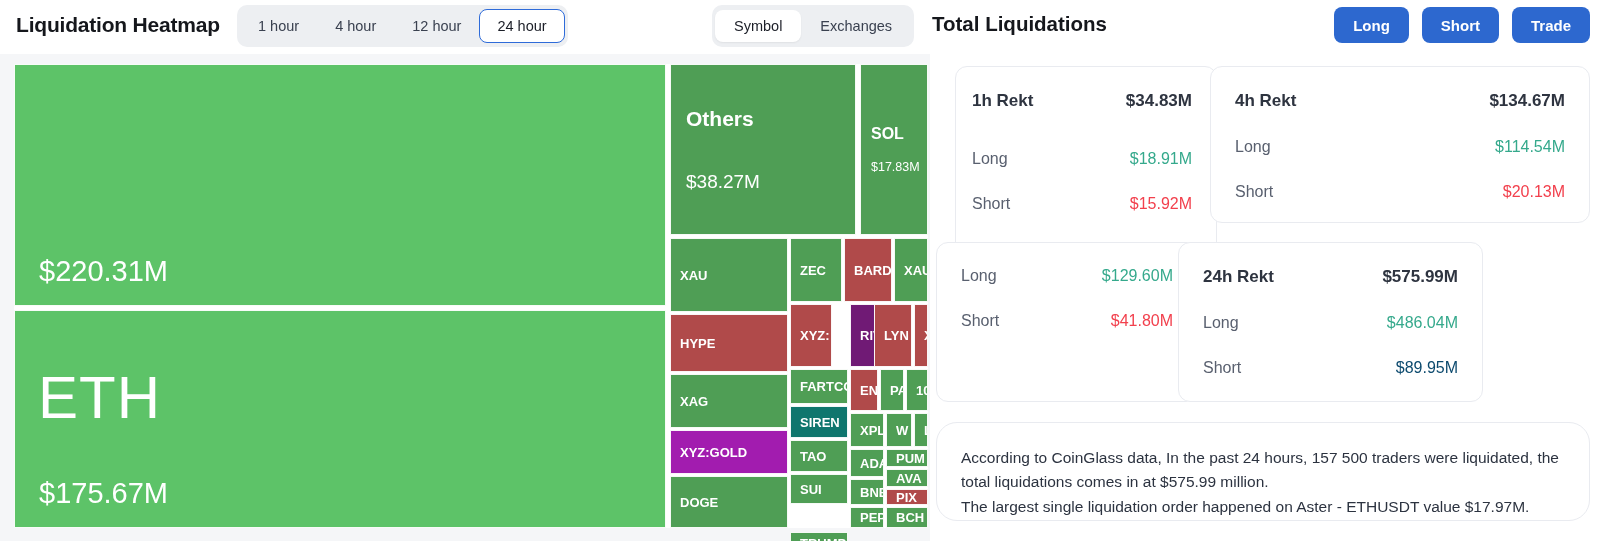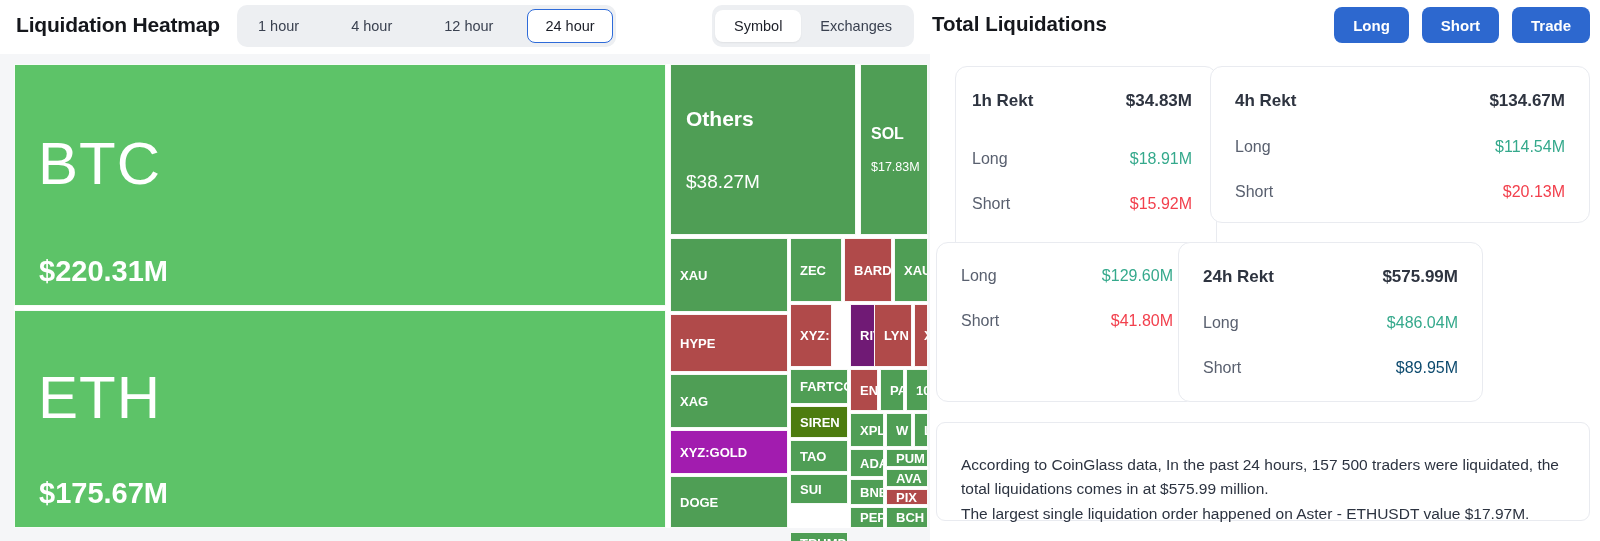--- a/index.html
+++ b/index.html
@@ -9,55 +9,55 @@
     background:#ffffff;
     position:relative;
     overflow:hidden;
     color:#16181d;
   }
   .left-bg { position:absolute; left:0; top:54px; width:930px; height:487px; background:#f5f6f8; }
 
   
   .page-title { position:absolute; left:16px; top:13px; font-size:21px; font-weight:700; color:#15171c; letter-spacing:-0.2px; }
   .seg-group { position:absolute; top:5px; height:42px; background:#edeff2; border-radius:10px; display:flex; align-items:center; padding:3px; }
-  .tabs-group { left:237px;gap:16px; }
+  .tabs-group { left:237px; }
   .toggle-group { left:712px; }
   .seg-item { font-size:14.5px; color:#3a4150; padding:8px 17px; border-radius:8px; cursor:pointer; white-space:nowrap; background:transparent; border:1.5px solid transparent; }
   .seg-item.selected { background:#ffffff; border:1.5px solid #2e6bd9; color:#1b1e27; font-weight:500; }
   .toggle-item { font-size:14.5px; color:#3a4150; padding:8px 19px; border-radius:8px; cursor:pointer; }
   .toggle-item.selected { background:#ffffff; color:#1b1e27; font-weight:500; box-shadow:0 1px 2px rgba(0,0,0,0.06); }
 
   .panel-title { position:absolute; left:932px; top:12px; font-size:20.5px; font-weight:700; color:#15171c; }
   .btn-row { position:absolute; top:7px; right:10px; display:flex; gap:13px; }
   .blue-btn { height:36px; padding:0 19px; border:none; border-radius:8px; color:#fff; font-size:15px; font-weight:700; cursor:pointer; font-family:"Liberation Sans", sans-serif; }
 
   
   .treemap { position:absolute; left:14px; top:64px; width:914px; height:464px; background:#ffffff; }
   .tm-cell { position:absolute; border:1px solid rgba(255,255,255,0.95); color:#fff; overflow:hidden; cursor:pointer; }
   .tm-big { display:flex; flex-direction:column; justify-content:center; padding-left:23px; padding-bottom:42px; }
   .tm-big .lbl { font-size:60px; font-weight:400; letter-spacing:1px; line-height:1; }
-  .tm-big .val { position:absolute; left:24px; bottom:17px; font-size:29px; font-weight:700; }
+  .tm-big .val { position:absolute; left:24px; bottom:17px; font-size:29px; font-weight:400; }
   .tm-med { display:flex; flex-direction:column; justify-content:center; padding-left:15px; gap:7px; }
   .tm-med .lbl { font-size:21px; font-weight:600; }
   .tm-med .val { font-size:19px; font-weight:500; }
   .tm-sm { display:flex; flex-direction:column; justify-content:center; padding-left:10px; gap:6px; }
   .tm-sm .lbl { font-size:16px; font-weight:600; }
   .tm-sm .val { font-size:12.5px; font-weight:500; }
   .tm-tiny { display:flex; align-items:center; padding-left:9px; font-size:13px; font-weight:600; white-space:nowrap; }
 
   
   .card { position:absolute; background:#ffffff; border:1px solid #e9ebf0; border-radius:12px; padding:24px 24px 0 24px; }
   .card-row { display:flex; justify-content:space-between; align-items:baseline; }
   .card-row + .card-row { margin-top:27px; }
   .cr-period { font-size:17px; font-weight:700; color:#2e3440; }
   .cr-total { font-size:17px; font-weight:700; color:#2e3440; }
   .cr-label { font-size:16px; color:#59606f; }
   .cr-val { font-size:16px; font-weight:500; }
 
-  .info-box { position:absolute; left:936px; top:422px; width:654px; height:99px; background:#fff; border:1px solid #e9ebf0; border-radius:9px; padding:30px 24px; font-size:15.5px; line-height:1.58; color:#2c3340; }
+  .info-box { position:absolute; left:936px; top:422px; width:654px; height:99px; background:#fff; border:1px solid #e9ebf0; border-radius:21px; padding:23px 24px; font-size:15.5px; line-height:1.58; color:#2c3340; }
 </style>
 </head>
 <body>
 
 <div class="left-bg"></div>
 
 <div class="page-title">Liquidation Heatmap</div>
 <div class="seg-group tabs-group">
     <div class="seg-item">1 hour</div>
     <div class="seg-item">4 hour</div>
@@ -70,21 +70,20 @@
   </div>
 <div class="panel-title">Total Liquidations</div>
 <div class="btn-row">
     <button class="blue-btn" style="background: rgb(45, 104, 207);">Long</button>
     <button class="blue-btn" style="background: rgb(45, 104, 207);">Short</button>
     <button class="blue-btn" style="background: rgb(45, 104, 207);">Trade</button>
   </div>
 
 <div class="treemap">
     <div class="tm-cell tm-big" style="left: 0px; top: 0px; width: 652px; height: 242px; background: rgb(93, 195, 104);">
-      <span class="lbl">BTC</span>
       <span class="val">$220.31M</span>
     </div>
     <div class="tm-cell tm-big" style="left: 0px; top: 246px; width: 652px; height: 218px; background: rgb(93, 195, 104);">
       <span class="lbl">ETH</span>
       <span class="val">$175.67M</span>
     </div>
     <div class="tm-cell tm-med" style="left: 656px; top: 0px; width: 186px; height: 171px; background: rgb(79, 158, 85); gap: 40px;">
       <span class="lbl">Others</span>
       <span class="val">$38.27M</span>
     </div>
@@ -133,21 +132,21 @@
     </div>
     <div class="tm-cell tm-tiny" style="left: 836px; top: 305px; width: 28px; height: 42px; background: rgb(176, 74, 74);">
       <span class="lbl">ENJ</span>
     </div>
     <div class="tm-cell tm-tiny" style="left: 866px; top: 305px; width: 24px; height: 42px; background: rgb(79, 158, 85);">
       <span class="lbl">PA</span>
     </div>
     <div class="tm-cell tm-tiny" style="left: 892px; top: 305px; width: 22px; height: 42px; background: rgb(79, 158, 85);">
       <span class="lbl">10</span>
     </div>
-    <div class="tm-cell tm-tiny" style="left: 776px; top: 342px; width: 58px; height: 32px; background: #4d7c0f; text-align: center;">
+    <div class="tm-cell tm-tiny" style="left: 776px; top: 342px; width: 58px; height: 32px; background: #0f766e; text-align: center;">
       <span class="lbl">SIREN</span>
     </div>
     <div class="tm-cell tm-tiny" style="left: 836px; top: 349px; width: 34px; height: 34px; background: rgb(79, 158, 85);">
       <span class="lbl">XPL</span>
     </div>
     <div class="tm-cell tm-tiny" style="left: 872px; top: 349px; width: 26px; height: 34px; background: rgb(79, 158, 85);">
       <span class="lbl">W</span>
     </div>
     <div class="tm-cell tm-tiny" style="left: 900px; top: 349px; width: 14px; height: 34px; background: rgb(79, 158, 85);">
       <span class="lbl">L</span>

